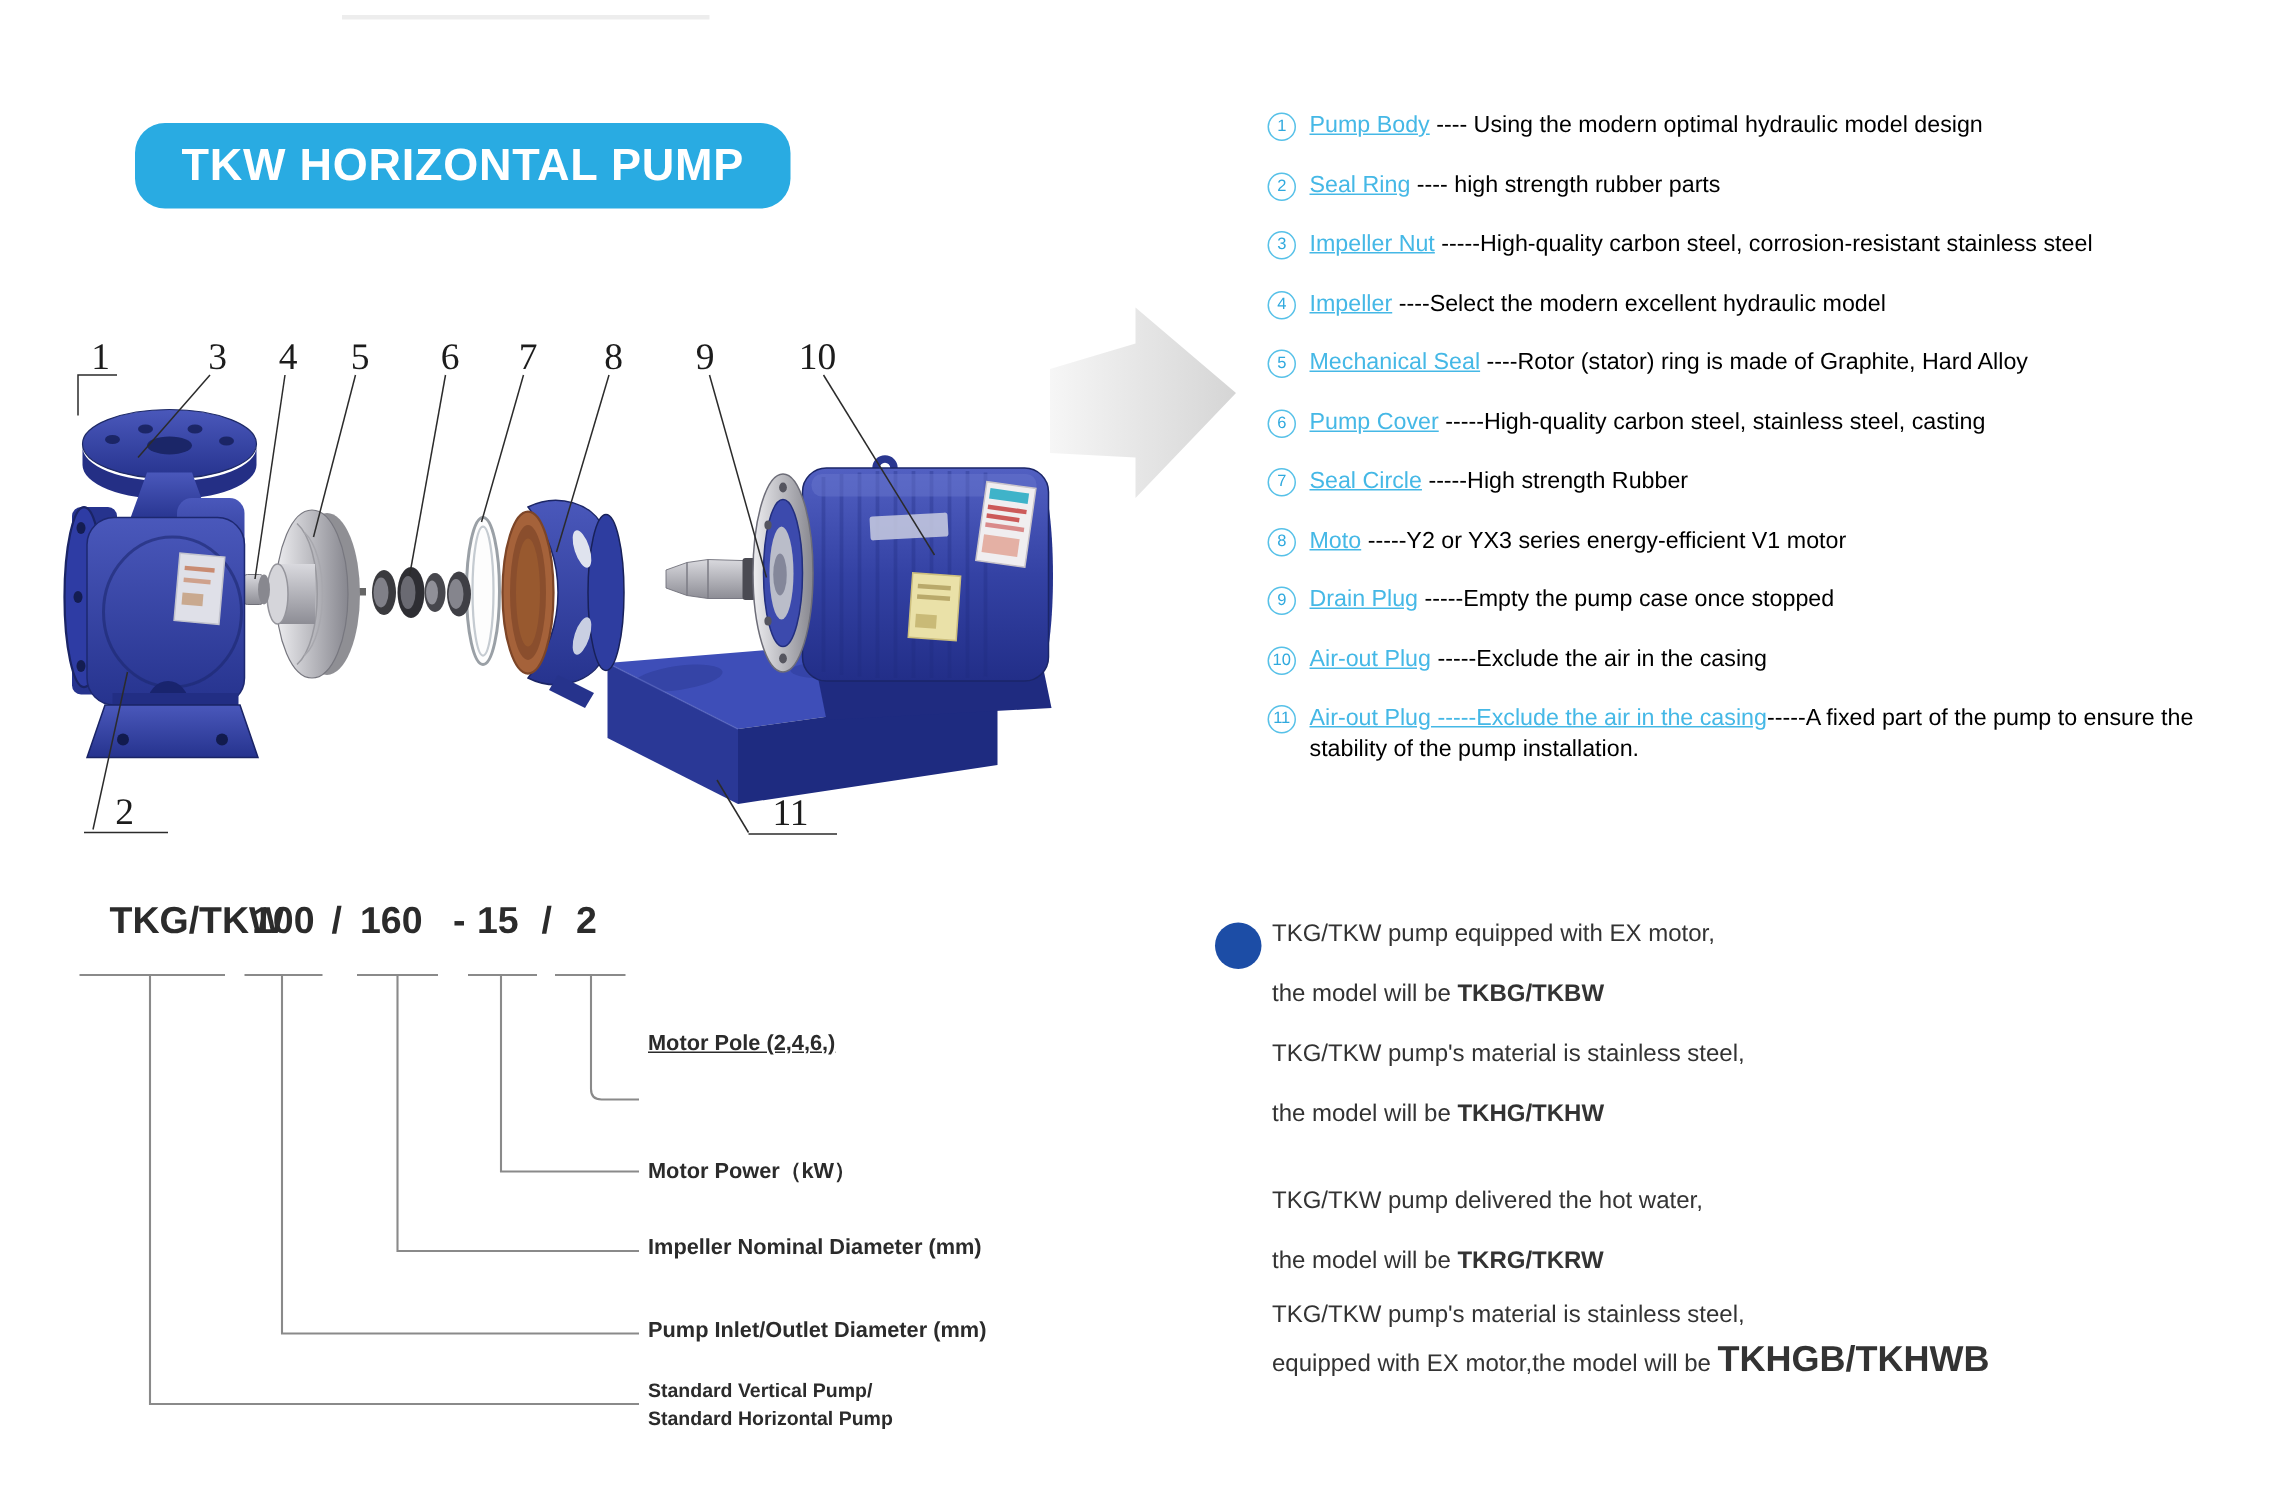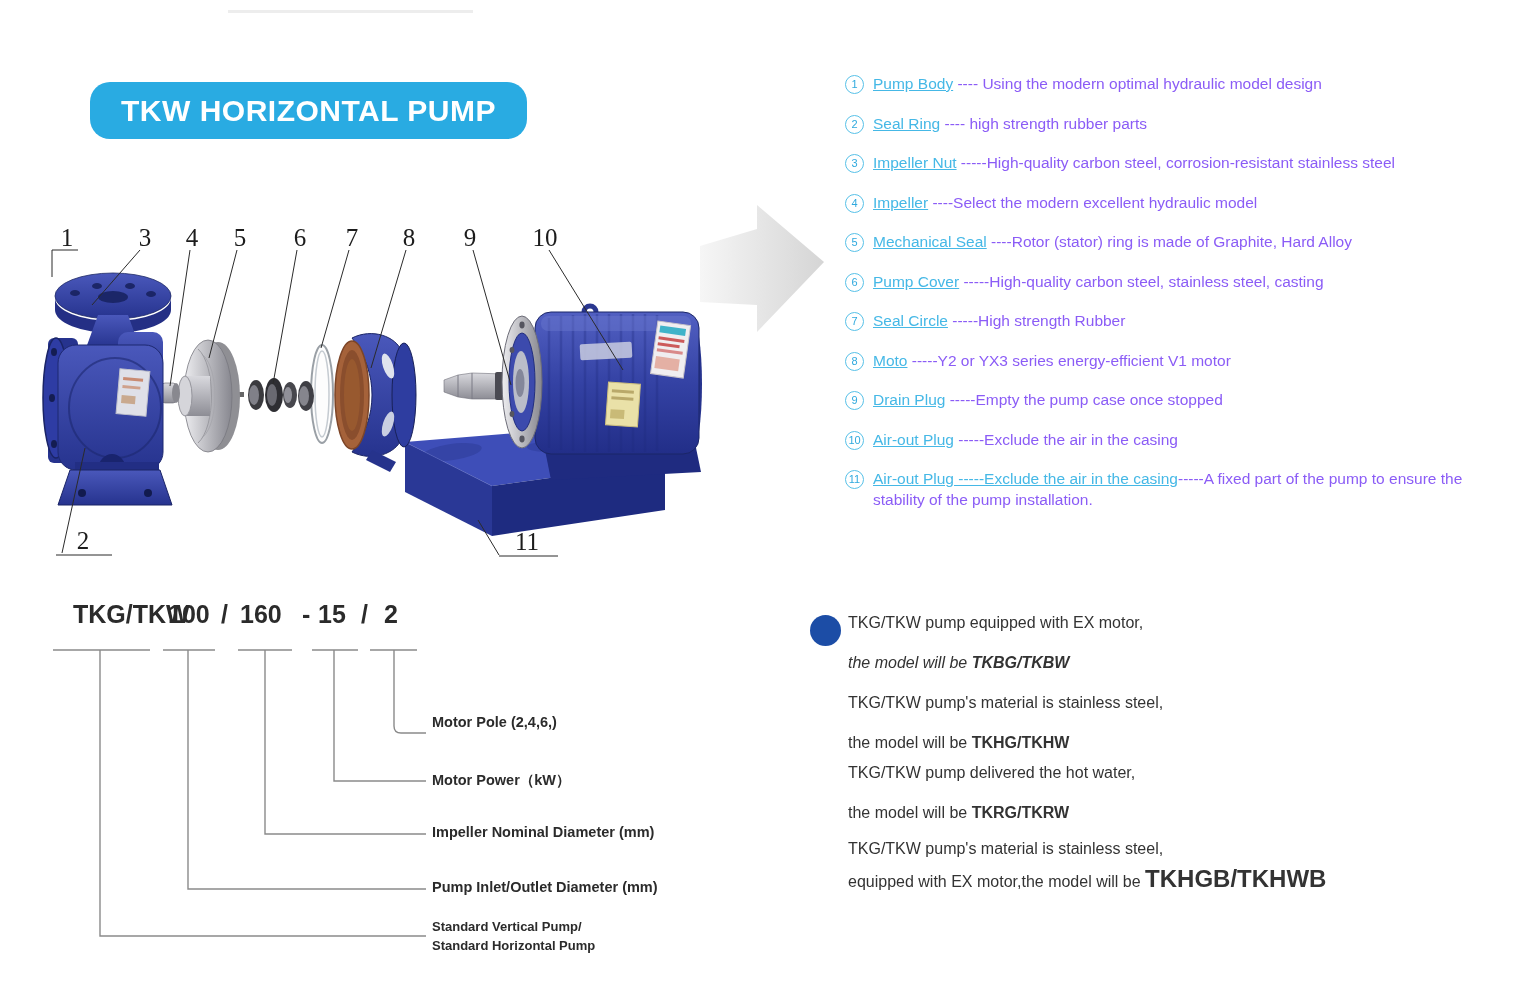--- a/index.html
+++ b/index.html
@@ -16,21 +16,21 @@
   svg.overlay{position:absolute;left:0;top:0;pointer-events:none;}
   .callout-num{font-family:"Liberation Serif",serif;font-size:25px;fill:#1c1c1c;}
 
   
   .parts-list{position:absolute;left:845px;top:74px;width:658px;}
   .part-item{display:flex;align-items:flex-start;margin-bottom:19px;font-size:15.5px;line-height:20.5px;color:#3a3a3a;}
   .pnum{width:17px;height:17px;border:1.4px solid #57c1e8;border-radius:50%;color:#2FA9DE;
         font-size:11px;line-height:17px;text-align:center;flex:0 0 17px;margin-right:9px;margin-top:1px;}
   .ptext{flex:1;}
   .pname,.pcyan{color:#45B8E6;text-decoration:underline;}
-  .pdesc{color:#8b5cf6;}
+  .pdesc{color:#000000;}
 
   
   .mtoken{position:absolute;top:600px;font-size:25px;font-weight:bold;color:#2b2b2b;white-space:nowrap;}
   .mlabel{position:absolute;left:432px;font-size:14.5px;font-weight:bold;color:#2b2b2b;white-space:nowrap;}
   .mlabel.small{font-size:13px;}
 
   
   .notes{position:absolute;left:848px;top:612px;width:648px;font-size:16px;color:#333;}
   .bullet{position:absolute;left:-38px;top:3px;width:31px;height:31px;border-radius:50%;background:#1C4DA6;}
   .notes p{margin:0;line-height:22px;}
@@ -313,35 +313,35 @@
 
   <div id="model-code">
       <span class="mtoken" style="left: 55px; margin-left: 18px;">TKG/TKW</span>
       <span class="mtoken" style="left: 168px;">100</span>
       <span class="mtoken" style="left: 221px;">/</span>
       <span class="mtoken" style="left: 240px;">160</span>
       <span class="mtoken" style="left: 302px;">-</span>
       <span class="mtoken" style="left: 318px;">15</span>
       <span class="mtoken" style="left: 361px;">/</span>
       <span class="mtoken" style="left: 384px;">2</span>
-      <span class="mlabel" style="top: 714px;">Motor Pole (2,4,6,)</span>
+      <span class="mlabel" style="top: 688px; text-decoration: underline;">Motor Pole (2,4,6,)</span>
       <span class="mlabel" style="top: 771px;">Motor Power（kW）</span>
       <span class="mlabel" style="top: 824px; text-align: center;">Impeller Nominal Diameter (mm)</span>
       <span class="mlabel" style="top: 879px;">Pump Inlet/Outlet Diameter (mm)</span>
       <span class="mlabel small" style="top: 919px;">Standard Vertical Pump/</span>
       <span class="mlabel small" style="top: 938px;">Standard Horizontal Pump</span>
     </div>
 
   <div class="notes">
     <span class="bullet"></span>
     <div id="notes-lines">
         <p style="margin-bottom: 18px;"><span>TKG/TKW pump equipped with EX motor,</span></p>
-        <p style="margin-bottom: 18px; font-style: italic;"><span>the model will be </span><span class="ncode">TKBG/TKBW</span></p>
+        <p style="margin-bottom: 18px;"><span>the model will be </span><span class="ncode">TKBG/TKBW</span></p>
         <p style="margin-bottom: 18px;"><span>TKG/TKW pump's material is stainless steel,</span></p>
-        <p style="margin-bottom: 8px;"><span>the model will be </span><span class="ncode">TKHG/TKHW</span></p>
+        <p style="margin-bottom: 36px;"><span>the model will be </span><span class="ncode">TKHG/TKHW</span></p>
         <p style="margin-bottom: 18px;"><span>TKG/TKW pump delivered the hot water,</span></p>
         <p style="margin-bottom: 14px;"><span>the model will be </span><span class="ncode">TKRG/TKRW</span></p>
         <p style="margin-bottom: 8px;"><span>TKG/TKW pump's material is stainless steel,</span></p>
         <p style="margin-bottom: 0px;"><span>equipped with EX motor,the model will be </span><span class="ncode big">TKHGB/TKHWB</span></p>
       </div>
   </div>
 
 </div>
 
 </body></html>

